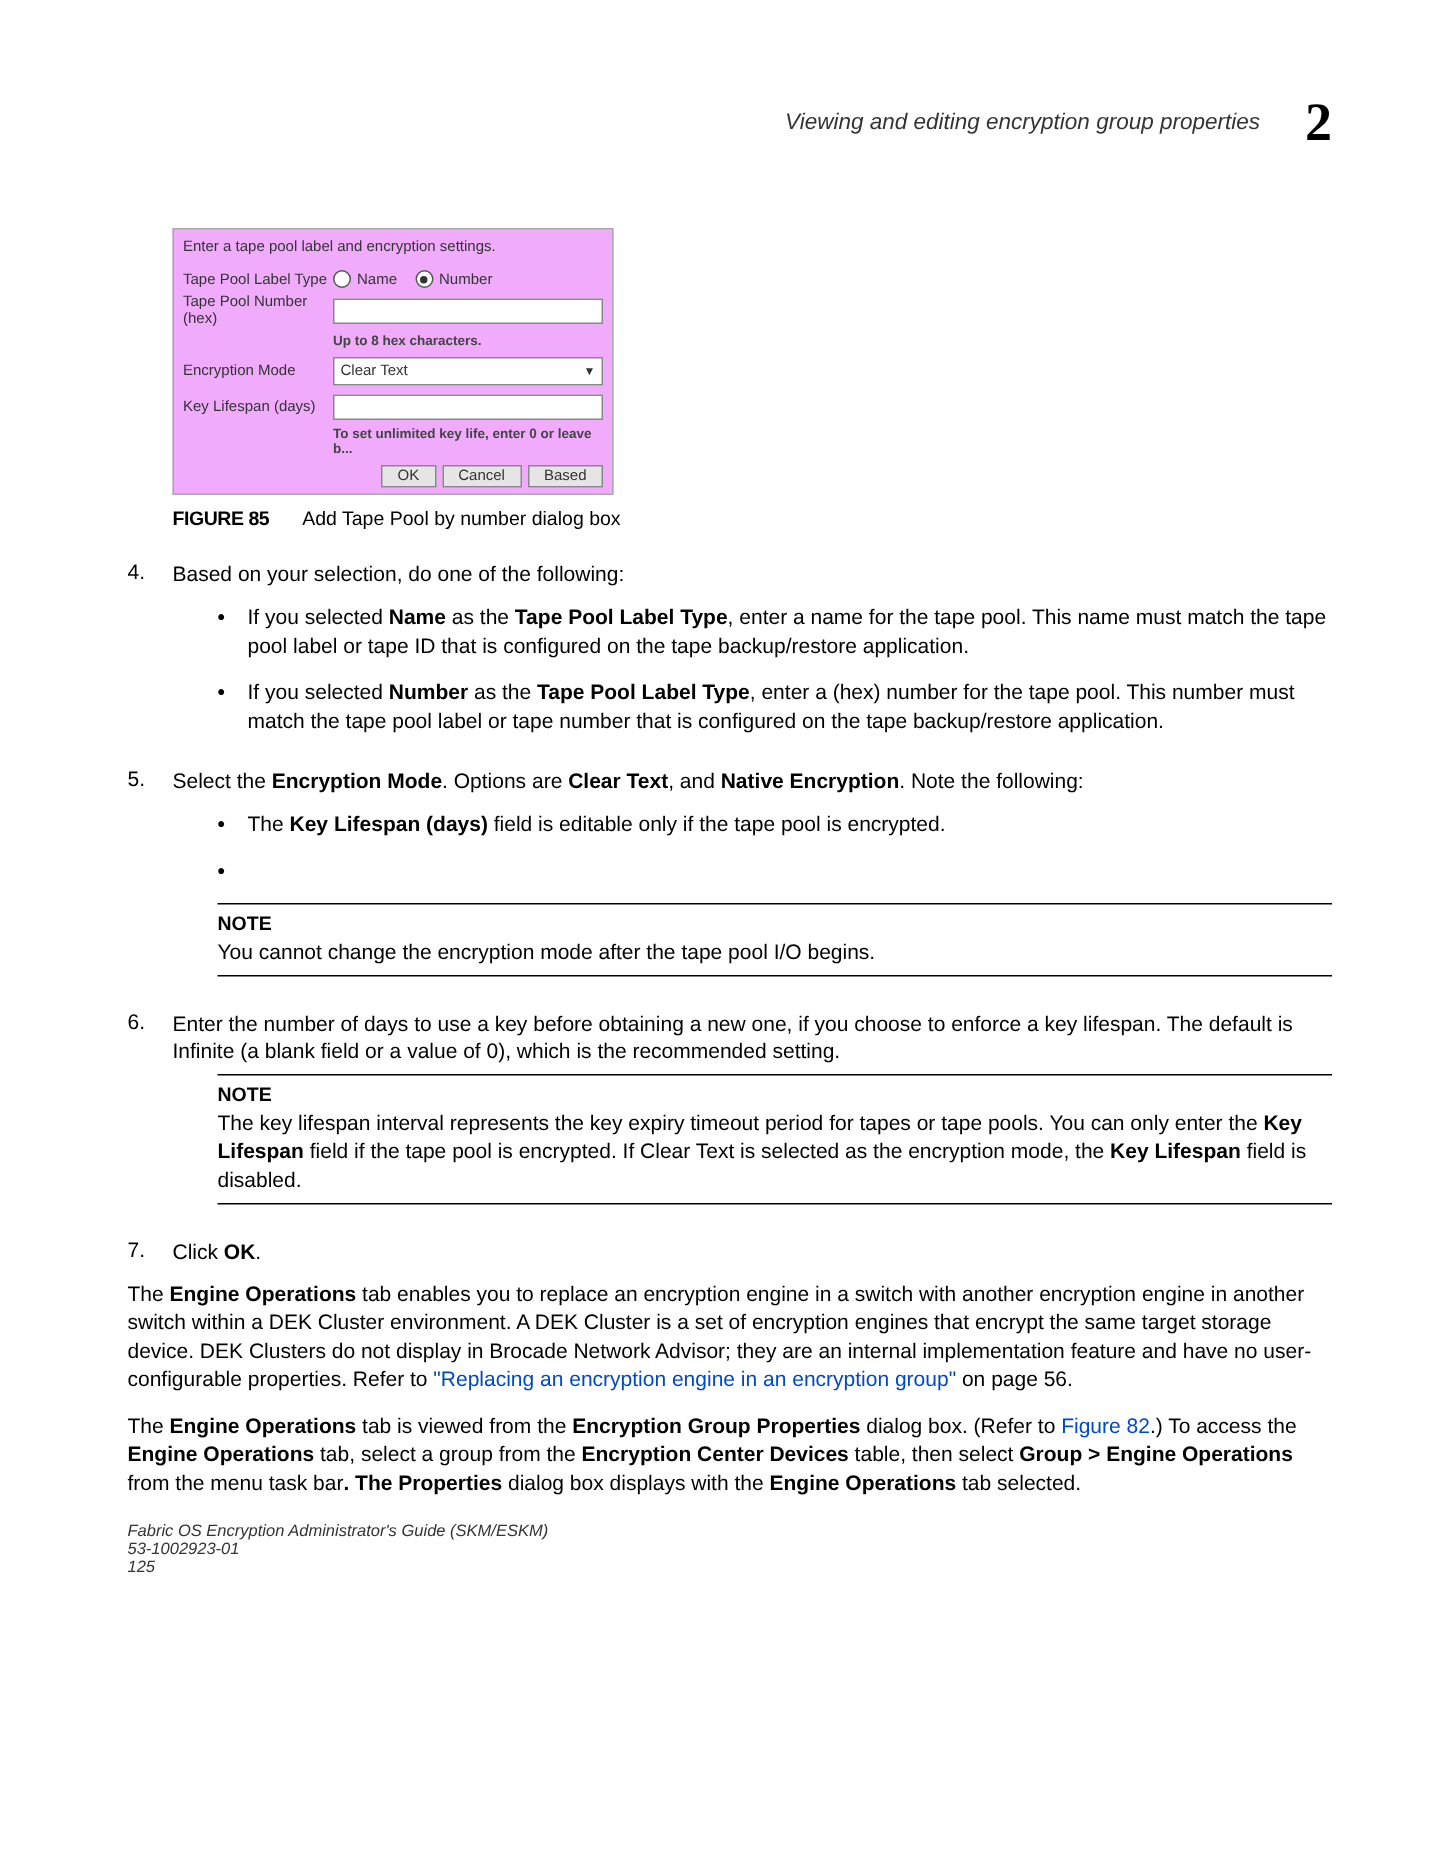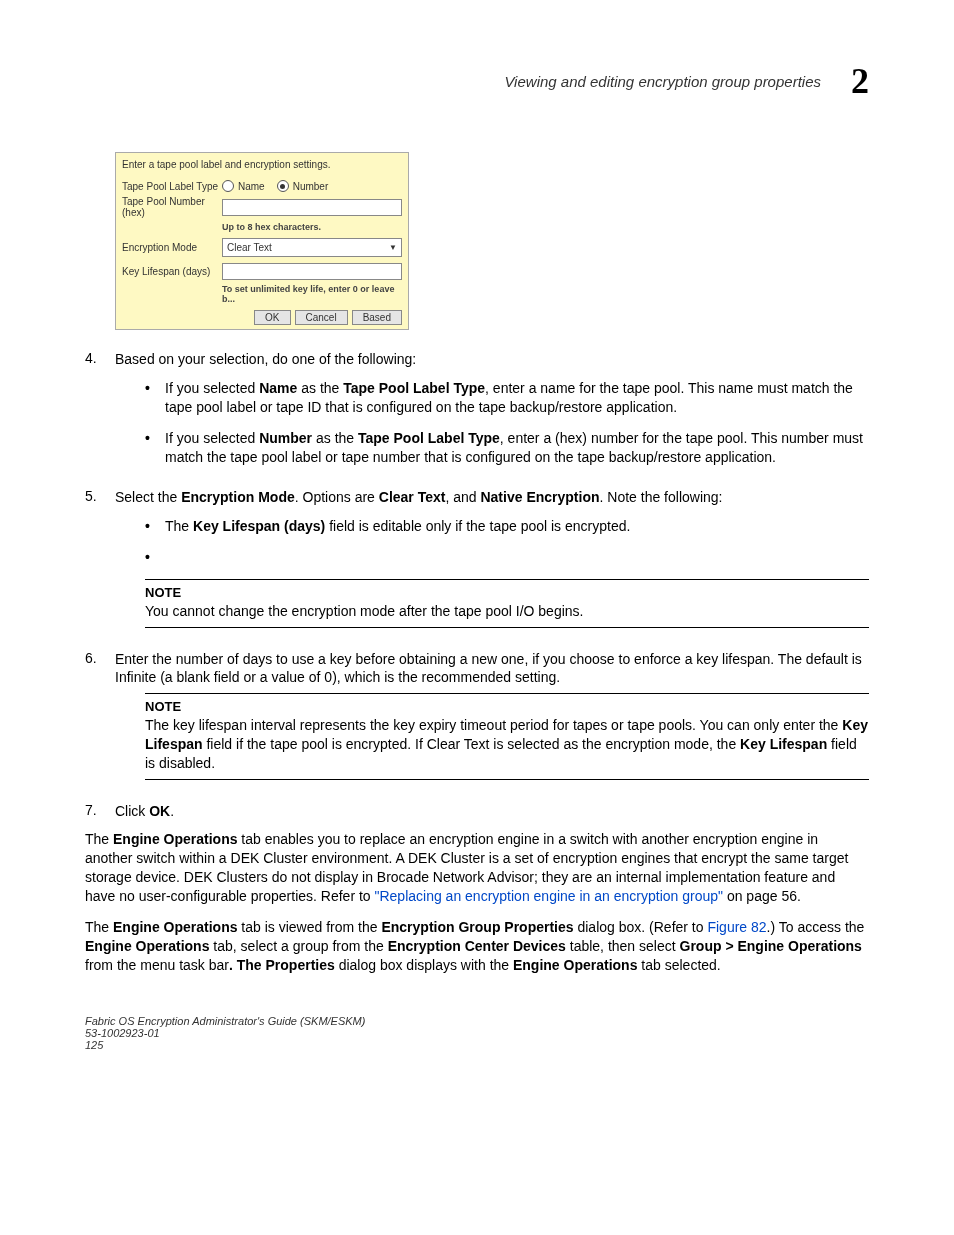--- a/index.html
+++ b/index.html
@@ -8,21 +8,21 @@
     font-family: Arial, Helvetica, sans-serif;
     font-size: 14px;
     color: #000;
     background: #fff;
   }
   .page {
     width: 954px;
     height: 1087px;
     position: relative;
     box-sizing: border-box;
-    padding: 60px 85px 40px 85px;
+    padding: 60px 66px 40px 85px;
   }
   .header {
     display: flex;
     justify-content: flex-end;
     align-items: center;
     gap: 30px;
     margin-bottom: 50px;
   }
   .header-title {
     font-size: 15px;
@@ -35,21 +35,21 @@
     font-size: 36px;
     font-weight: bold;
   }
   .figure-wrap {
     margin-left: 30px;
     margin-bottom: 10px;
   }
   .dialog {
     width: 280px;
     border: 1px solid #aaa;
-    background: #fef9c3;
+    background: #f0abfc;
     padding: 6px 6px 4px 6px;
     font-size: 10px;
     color: #333;
     font-family: Arial, sans-serif;
   }
   .dialog-instr {
     margin-bottom: 10px;
   }
   .drow {
     display: flex;
@@ -251,20 +251,23 @@
       </div>
       <div class="dhint">To set unlimited key life, enter 0 or leave b...</div>
 
       <div class="dialog-buttons">
         <div class="dbtn">OK</div>
         <div class="dbtn">Cancel</div>
         <div class="dbtn">Based</div>
       </div>
     </div>
 
+    <div class="figure-caption">
+      <span class="fignum">FIGURE 85</span><span>Add Tape Pool by number dialog box</span>
+    </div>
   </div>
 
   <div class="content">
     <ol class="steps">
       <li>
         <span class="step-num">4.</span>
         <div class="step-body line-h">
           <span>Based on your selection, do one of the following:</span>
           <ul class="bullets">
             <li>

